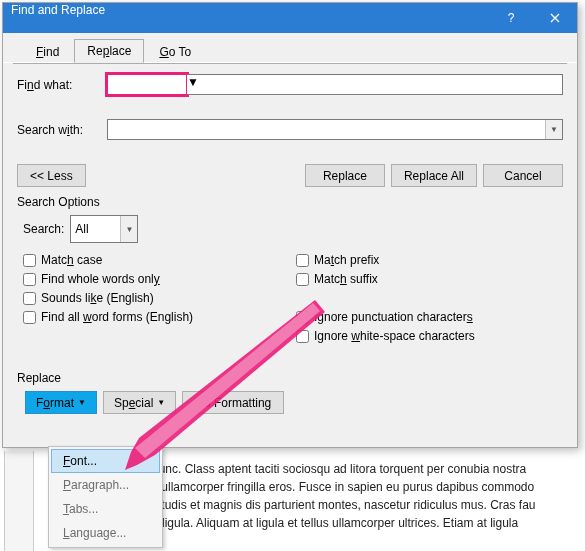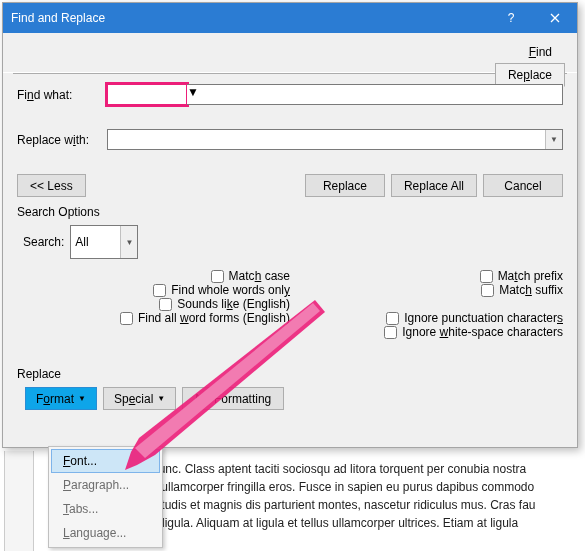--- a/index.html
+++ b/index.html
@@ -6,26 +6,26 @@
 body { width: 585px; height: 551px; background: #fff; overflow: hidden; position: relative; }
 
 .bg-text { position: absolute; left: 0; top: 0; width: 585px; height: 551px; padding: 30px 0 0 8px; color: #222; font-family: Calibri, sans-serif; font-size: 13px; line-height: 19px; overflow: hidden; }
 .bg-text .ruler { position: absolute; top: 451px; left: 4px; width: 30px; height: 100px; background: #f5f5f5; border-right: 1px solid #ccc; border-left: 1px solid #ccc; }
 
 .dialog {
   position: absolute; left: 2px; top: 2px; width: 576px; height: 446px;
   background: #f0f0f0; border: 1px solid #a5a5a5; box-shadow: 3px 3px 8px rgba(0,0,0,0.25);
 }
 .titlebar {
-  height: 30px; background: #2b7cd3; color: #fff; display: flex; align-items: center; padding-left: 8px;
+  height: 30px; background: #2b7cd3; color: #fff; display: flex; padding-left: 8px;
 }
 .titlebar .title { flex: 1; font-size: 12px; }
 .titlebar .btn { width: 44px; height: 30px; display: flex; align-items: center; justify-content: center; color: #fff; }
 
-.tabs { display: flex; padding: 6px 10px 0 20px; border-bottom: 1px solid #fff; height: 40px; align-items: flex-end; flex-direction: column;}
+.tabs { display: flex; padding: 6px 10px 0 20px; border-bottom: 1px solid #fff; height: 30px; align-items: flex-end;}
 .tab {
   padding: 4px 12px; margin-right: 2px; border: 1px solid transparent; border-bottom: none; position: relative; top: 1px;
 }
 .tab.active { background: #f0f0f0; border-color: #acacac; border-bottom: 1px solid #f0f0f0; }
 .tabrow-border { border-bottom: 1px solid #acacac; margin: 0 10px; }
 
 .body { padding: 10px 14px 8px 14px; }
 
 .row { display: flex; align-items: center; margin-bottom: 24px; }
 .row .lbl { width: 90px; }
@@ -43,26 +43,26 @@
 .btnrow .spacer { flex: 1; }
 button.stdbtn {
   height: 23px; min-width: 80px; padding: 0 12px; background: #e1e1e1; border: 1px solid #adadad;
   font-size: 12px; cursor: default;
 }
 button.stdbtn.small { min-width: 66px; }
 
 .group-label { margin: 4px 0 6px 0; }
 .search-line { display: flex; align-items: center; gap: 6px; margin: 4px 0 10px 6px; }
 .select {
-  width: 68px; height: 34px; border: 1px solid #7a7a7a; background: #fff; position: relative; display: inline-flex; align-items: center; padding-left: 4px;
+  width: 68px; height: 28px; border: 1px solid #7a7a7a; background: #fff; position: relative; display: inline-flex; align-items: center; padding-left: 4px;
 }
 .select .arr { position: absolute; right: 0; top: 0; width: 17px; height: 100%; border-left: 1px solid #c0c0c0; display: flex; align-items: center; justify-content: center; font-size: 8px; color: #555; background:#efefef;}
 
 .opts { display: flex; }
-.optcol { width: 50%; display: flex; flex-direction: column; padding-left: 6px; align-items: flex-end; }
+.optcol { width: 50%; display: flex; flex-direction: column; gap: 5px; padding-left: 6px; }
 .cb { display: flex; align-items: center; gap: 5px; }
 .cb input { width: 13px; height: 13px; }
 
 .replace-sec { margin-top: 28px; }
 .format-row { display: flex; align-items: center; gap: 6px; margin-top: 6px; padding-left: 8px;}
 .ddbtn {
   height: 23px; padding: 0 10px; background: #e1e1e1; border: 1px solid #adadad; display: inline-flex; align-items: center; gap: 4px;
 }
 .ddbtn .caret { font-size: 8px; }
 .ddbtn.active { background: #0ea5e9; border-color: #2a8dd4; }
@@ -114,21 +114,21 @@
   <div class="body">
     <div class="row">
       <div class="lbl"><span>Fi</span><span class="underline-access">n</span><span>d what:</span></div>
       <div class="combo hl" style="border:1px solid #7a7a7a;"></div>
       <div style="flex:1; height:21px; border:1px solid #7a7a7a; border-left:none; background:#fff; position:relative;">
         <div class="arr">▼</div>
       </div>
     </div>
 
     <div class="row">
-      <div class="lbl"><span>Replace w</span><span class="underline-access">i</span><span>th:</span></div>
+      <div class="lbl"><span>Search w</span><span class="underline-access">i</span><span>th:</span></div>
       <div class="combo full">
         <div class="arr">▼</div>
       </div>
     </div>
 
     <div class="btnrow">
       <button class="stdbtn small">&lt;&lt; Less</button>
       <div class="spacer"></div>
       <button class="stdbtn">Replace</button>
       <button class="stdbtn">Replace All</button>

